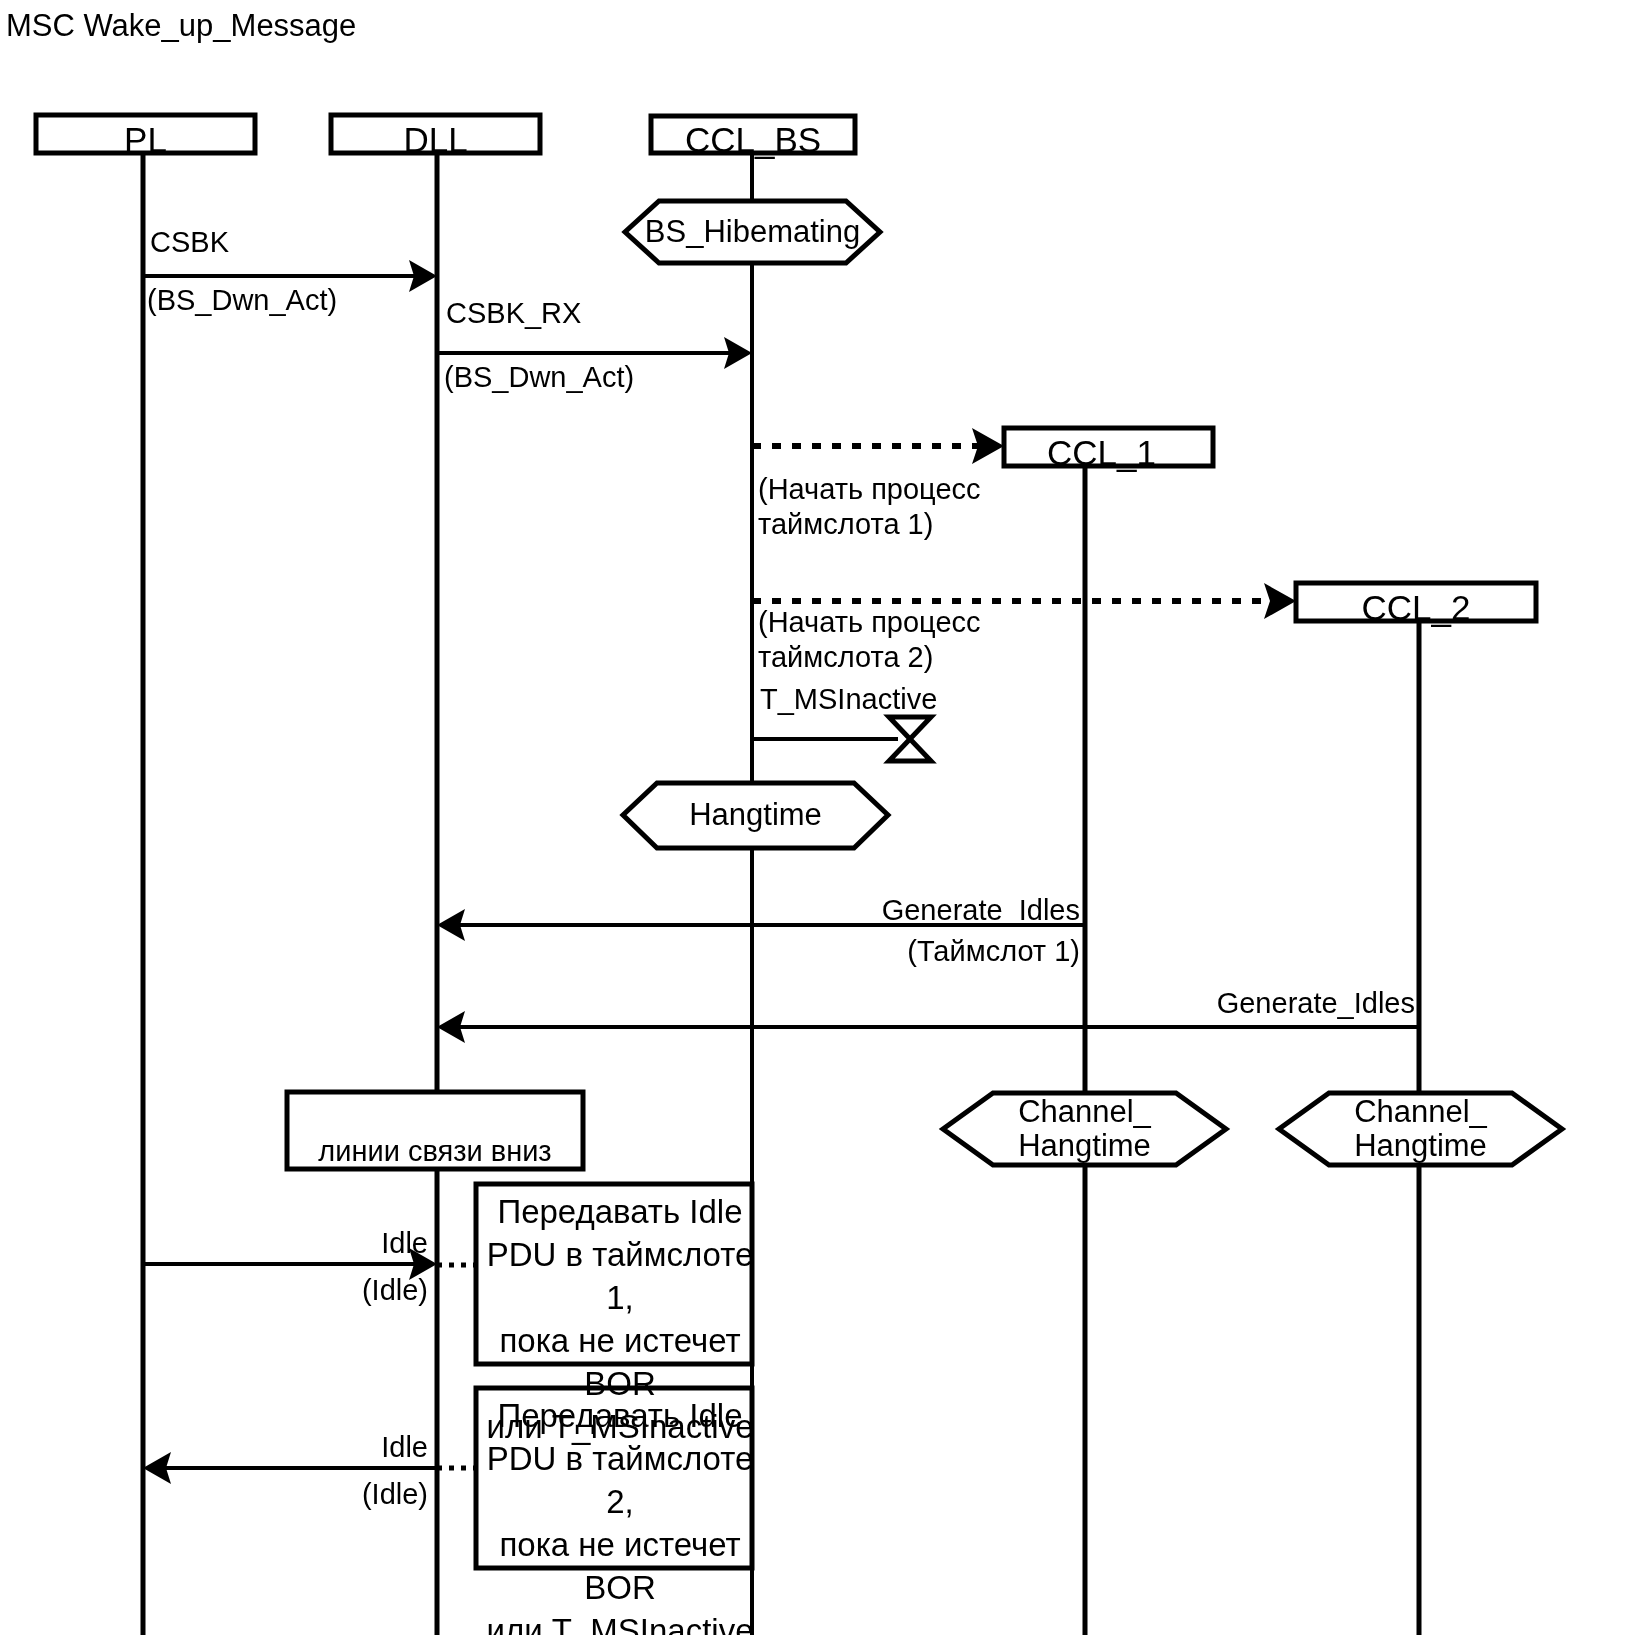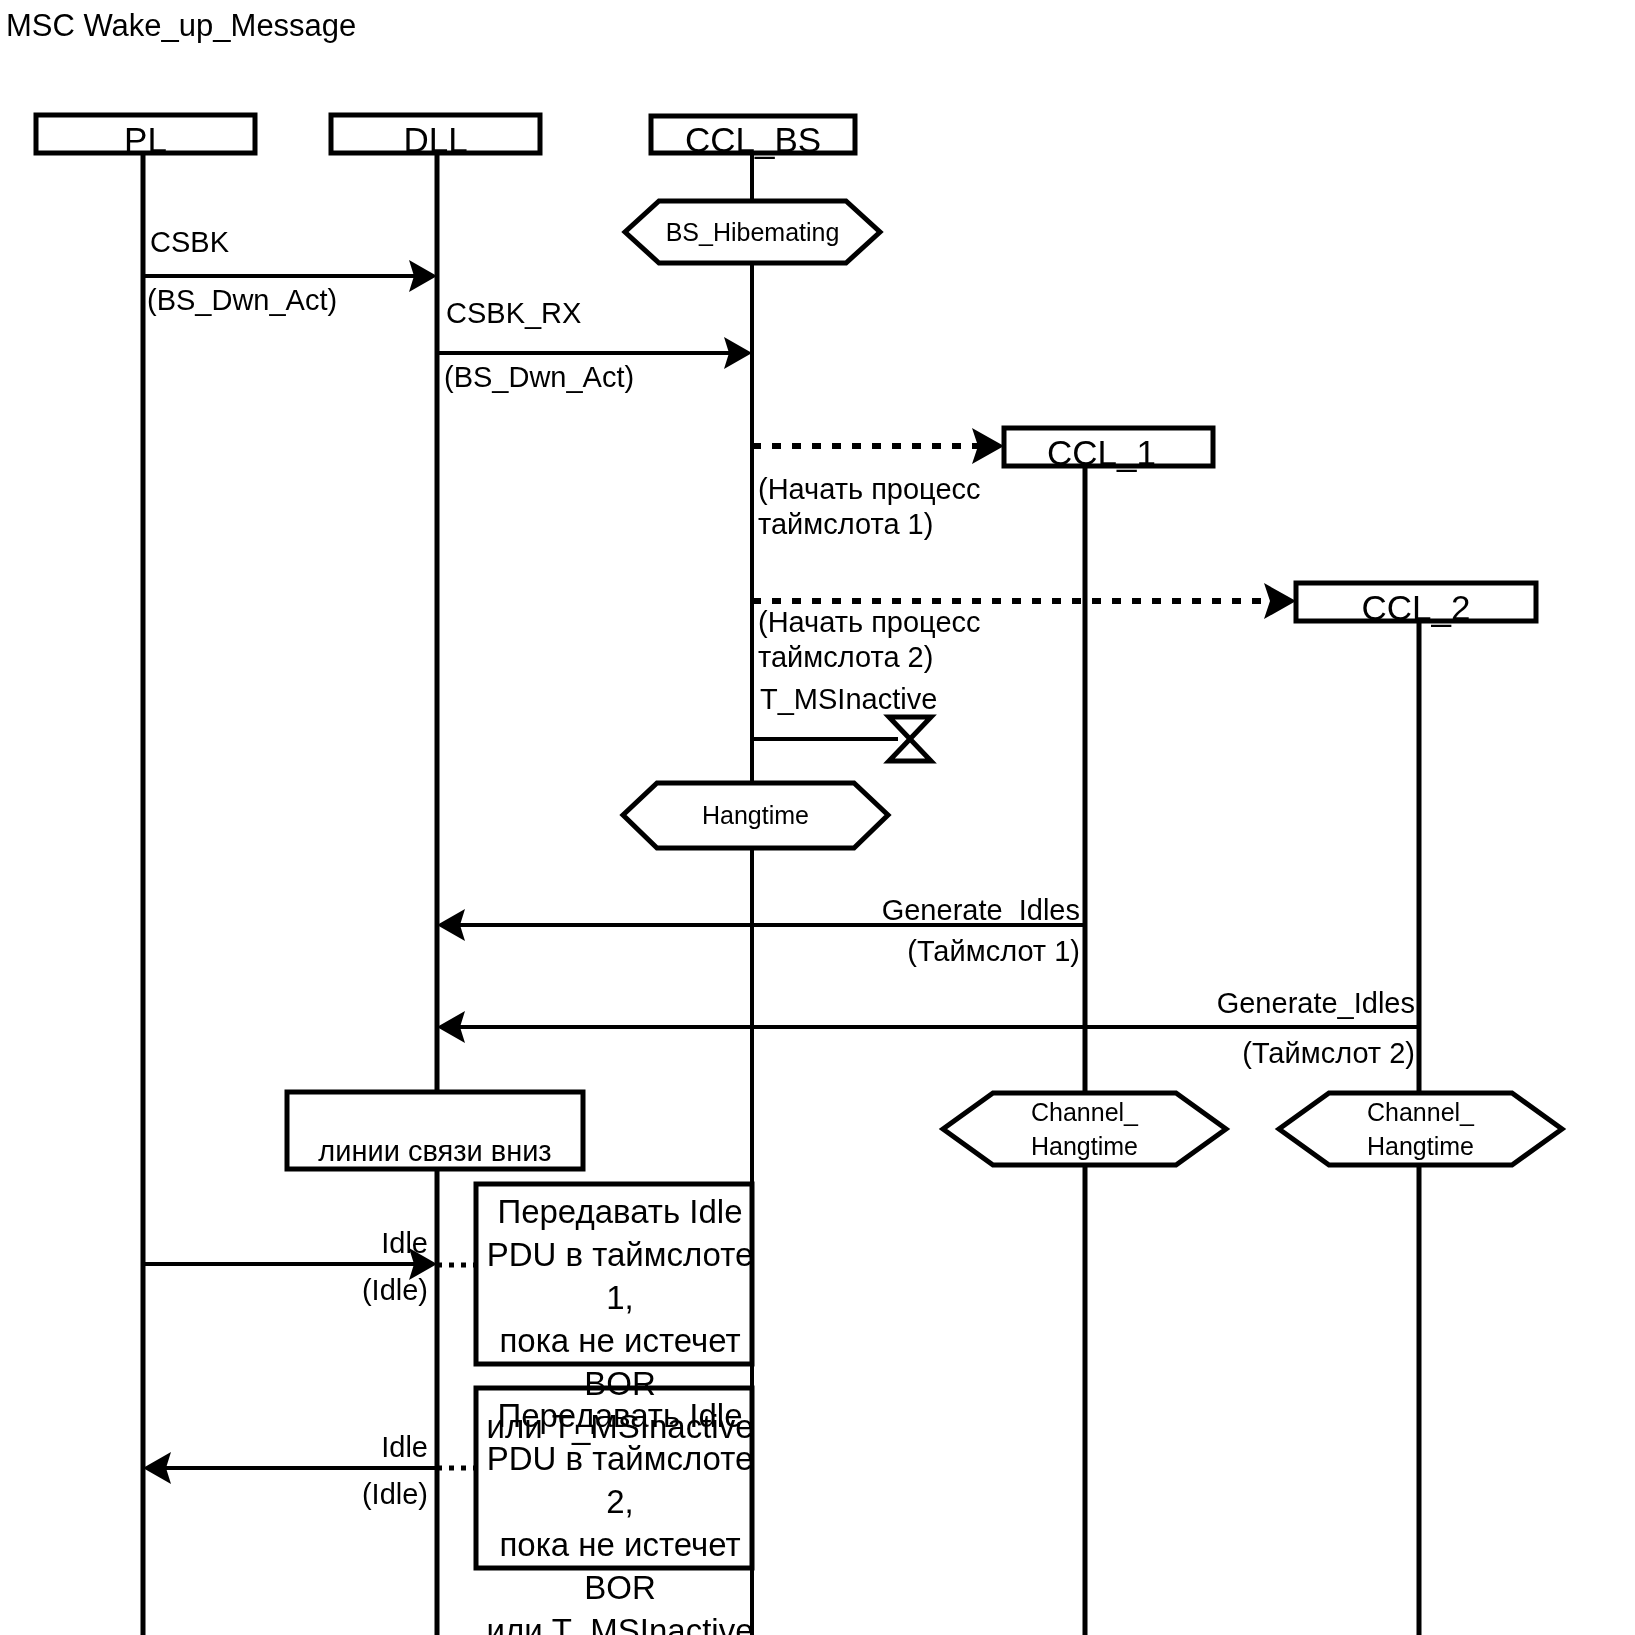--- a/index.html
+++ b/index.html
@@ -41,21 +41,21 @@
   .msg-label {
     position: absolute;
     font-size: 29px;
     white-space: nowrap;
   }
   .msg-label.right {
     text-align: right;
   }
   .state-label {
     position: absolute;
-    font-size: 25px;
+    font-size: 31px;
     text-align: center;
     white-space: nowrap;
     line-height: 34px;
   }
   .action-text {
     position: absolute;
     font-size: 29px;
     text-align: center;
     line-height: 40px;
     white-space: pre-line;
@@ -160,21 +160,20 @@
 
   <div class="msg-label" style="left:758px; top:598px;">(Начать процесс</div>
   <div class="msg-label" style="left:758px; top:633px;">таймслота 2)</div>
 
   <div class="msg-label" style="left:760px; top:675px;">T_MSInactive</div>
 
   <div class="msg-label right" style="left:615px; top:886px; width:465px;">Generate_Idles</div>
   <div class="msg-label right" style="left:615px; top:927px; width:465px;">(Таймслот 1)</div>
 
   <div class="msg-label right" style="left:950px; top:979px; width:465px;">Generate_Idles</div>
-  <div class="msg-label right" style="left:950px; top:1029px; width:465px;">(Таймслот 2)</div>
 
   <div class="action-text" style="left:287px; top:1123px; width:296px;">линии связи вниз</div>
 
   <div class="msg-label right" style="left:180px; top:1219px; width:248px;">Idle</div>
   <div class="msg-label right" style="left:180px; top:1266px; width:248px;">(Idle)</div>
 
   <div class="msg-label right" style="left:180px; top:1423px; width:248px;">Idle</div>
   <div class="msg-label right" style="left:180px; top:1470px; width:248px;">(Idle)</div>
 
   <div class="cmt-text" style="left:482px; top:1182px; width:276px;">Передавать Idle

